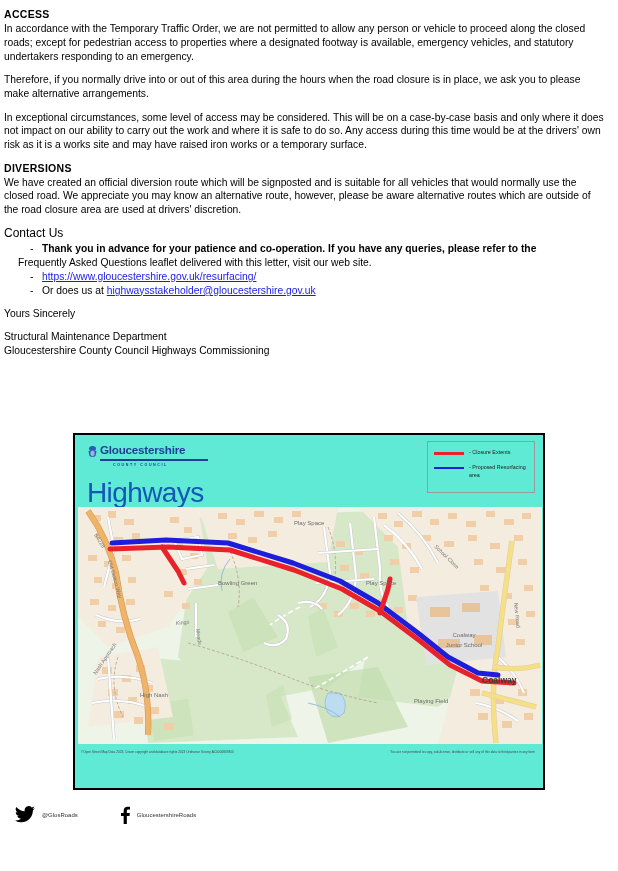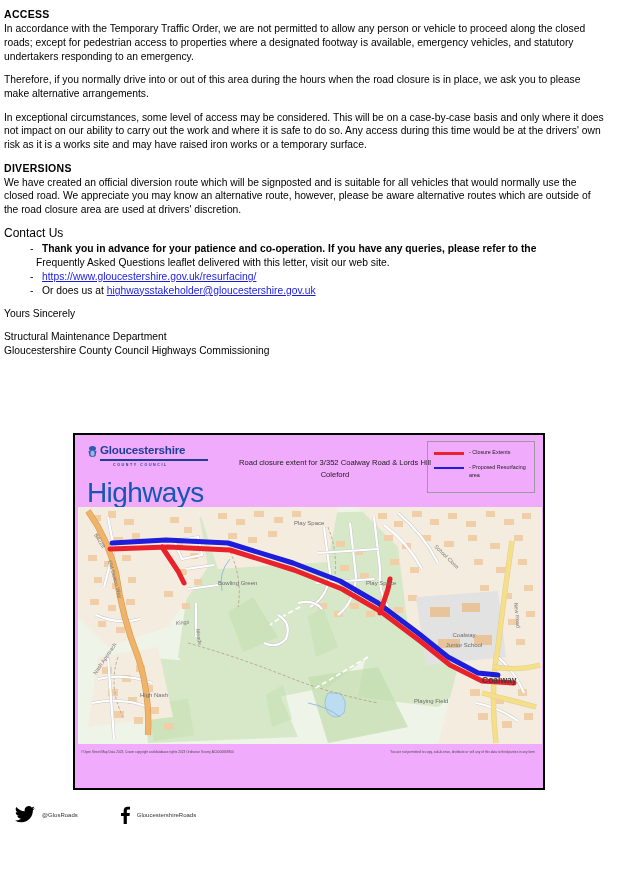--- a/index.html
+++ b/index.html
@@ -56,41 +56,41 @@
     display: inline-block;
     width: 12px;
     margin-left: 26px;
   }
   .bullet-text {
     display: inline;
     font-weight: bold;
   }
   .cont-line {
     display: block;
-    margin-left: 32px;
+    margin-left: 14px;
   }
   a.link {
     color: #1a1ae6;
     text-decoration: underline;
   }
 
   .sign-block {
     font-size: 10.3px;
     line-height: 1.34;
   }
 
   
   .map-frame {
     position: absolute;
     left: 73px;
     top: 433px;
     width: 472px;
     height: 357px;
     border: 2px solid #000;
-    background: #f0abfc;
+    background: #5eead4;
     box-sizing: border-box;
     overflow: hidden;
   }
   .map-header {
     position: relative;
     height: 72px;
     width: 100%;
   }
   .logo-box {
     position: absolute;
@@ -303,24 +303,20 @@
             <path d="M3 12 Q11 9 19 12 L17 22 Q11 26 5 22 Z" fill="#2b5bb5"></path>
             <path d="M7 13 L11 11 L15 13 L15 20 L11 23 L7 20 Z" fill="#ffffff" opacity=".55"></path>
           </svg>
           <span class="logo-name">Gloucestershire</span>
         </div>
         <div class="logo-rule"></div>
         <div class="logo-sub">COUNTY COUNCIL</div>
         <div class="logo-highways">Highways</div>
       </div>
 
-      <div class="map-title">
-        <div>Road closure extent for 3/352 Coalway Road &amp; Lords Hill</div>
-        <div>Coleford</div>
-      </div>
 
       <div class="legend">
         <div class="legend-row">
           <span class="swatch red"></span>
           <span class="legend-label">- Closure Extents</span>
         </div>
         <div class="legend-row">
           <span class="swatch blue"></span>
           <span class="legend-label">- Proposed Resurfacing area</span>
         </div>

